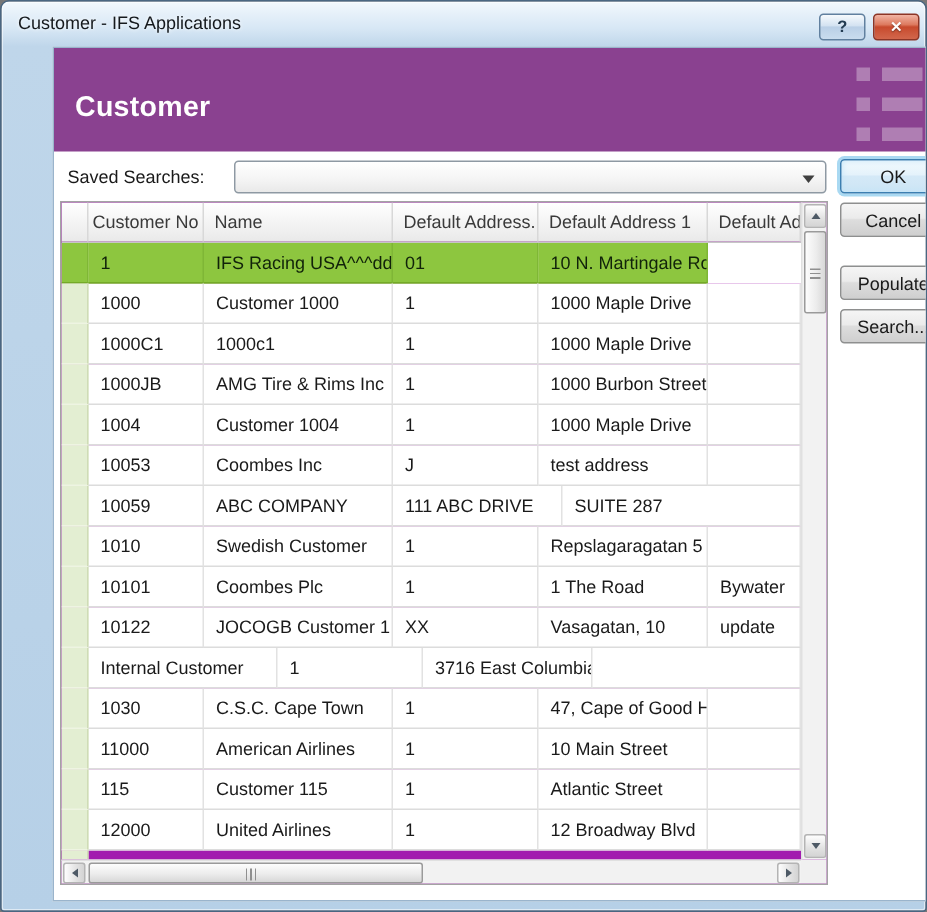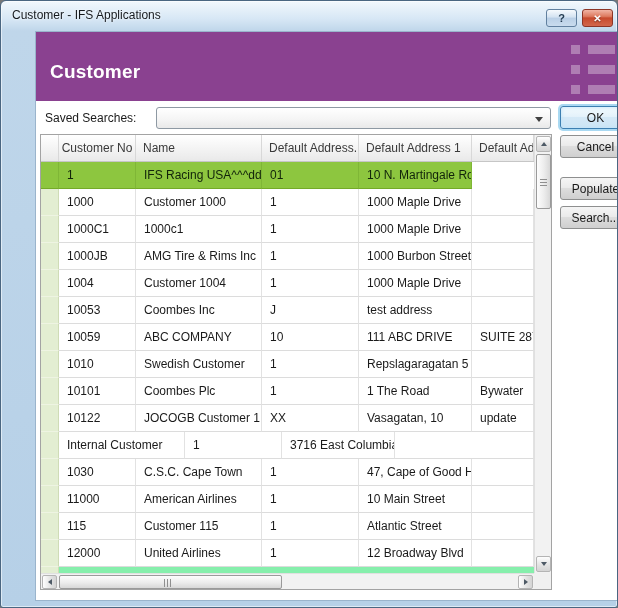--- a/index.html
+++ b/index.html
@@ -44,21 +44,21 @@
   .combo-arrow{position:absolute;right:7px;top:9px;width:0;height:0;
     border-left:4px solid transparent;border-right:4px solid transparent;border-top:5px solid #404040;}
   
   .btn{position:absolute;left:524px;width:71px;height:23px;border:1px solid #8e8f8f;border-radius:3px;
     background:linear-gradient(180deg,#f5f5f5 0%,#ebebeb 45%,#dddddd 50%,#cfcfcf 100%);
     font-size:12px;color:#1a1a1a;display:flex;align-items:center;justify-content:center;cursor:default;}
   .btn.default{border:1px solid #3c7fb1;box-shadow:0 0 0 2px #a9d9f2, inset 0 0 4px #bfe4f8;
     background:linear-gradient(180deg,#f3fafd 0%,#e4f2fb 45%,#d4e9f7 50%,#cde5f5 100%);}
   .btn-ok{top:74px;} .btn-cancel{top:103px;text-align:center;} .btn-populate{top:145px;} .btn-search{top:174px;}
   
-  .table-wrap{position:absolute;left:4px;top:102px;width:512px;height:456px;border:1px solid #a3a3a3;background:#86efac;}
+  .table-wrap{position:absolute;left:4px;top:102px;width:512px;height:456px;border:1px solid #a3a3a3;background:#a21caf;}
   .grid{position:absolute;left:0;top:0;right:17px;bottom:16px;overflow:hidden;}
   .thead{display:flex;height:27px;border-bottom:1px solid #c6c6c6;
     background:linear-gradient(180deg,#ffffff 0%,#f3f3f3 55%,#e9e9e9 100%);}
   .th{font-size:12px;color:#3a3a3a;line-height:26px;padding-left:7px;white-space:nowrap;overflow:hidden;
     border-right:1px solid #d8d8d8;}
   .th.center{text-align:center;padding-left:0;}
   .c-strip{width:18px;flex:none;}
   .c1{width:77px;flex:none;} .c2{width:126px;flex:none;} .c3{width:97px;flex:none;}
   .c4{width:113px;flex:none;} .c5{flex:1;min-width:0;}
   .tr{display:flex;height:27px;background:#fff;}
@@ -211,21 +211,20 @@
     <div class="td c1">10053</div>
     <div class="td c2">Coombes Inc</div>
     <div class="td c3">J</div>
     <div class="td c4">test address</div>
     <div class="td c5"></div>
   </div>
             <div class="tr">
     <div class="td strip c-strip"></div>
     <div class="td c1">10059</div>
     <div class="td c2">ABC COMPANY</div>
-    <div class="td c3">10</div>
     <div class="td c4">111 ABC DRIVE</div>
     <div class="td c5">SUITE 287</div>
   </div>
             <div class="tr">
     <div class="td strip c-strip"></div>
     <div class="td c1">1010</div>
     <div class="td c2">Swedish Customer</div>
     <div class="td c3">1</div>
     <div class="td c4">Repslagaragatan 5</div>
     <div class="td c5"></div>

